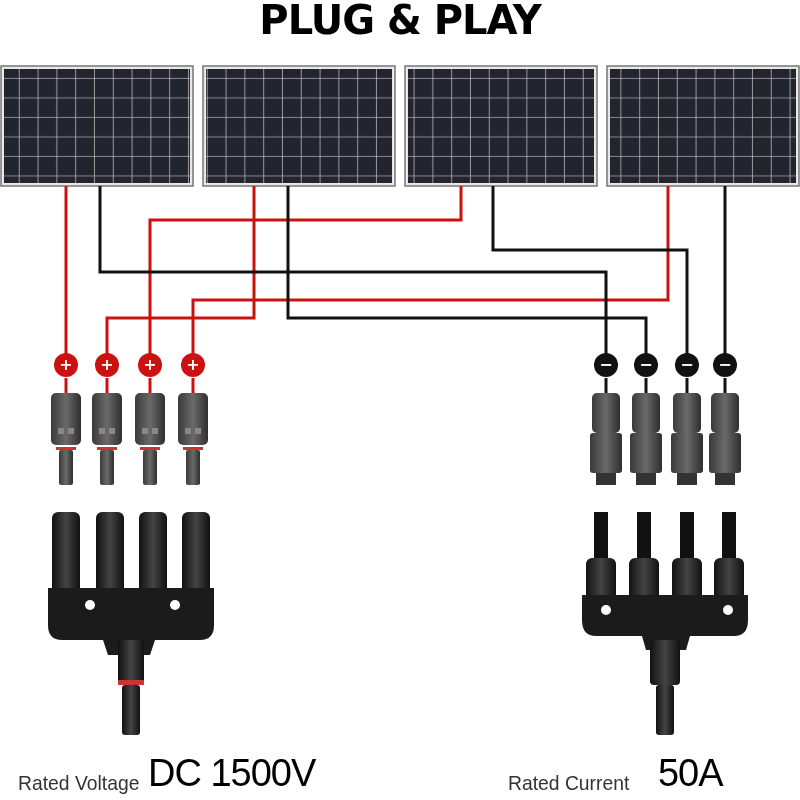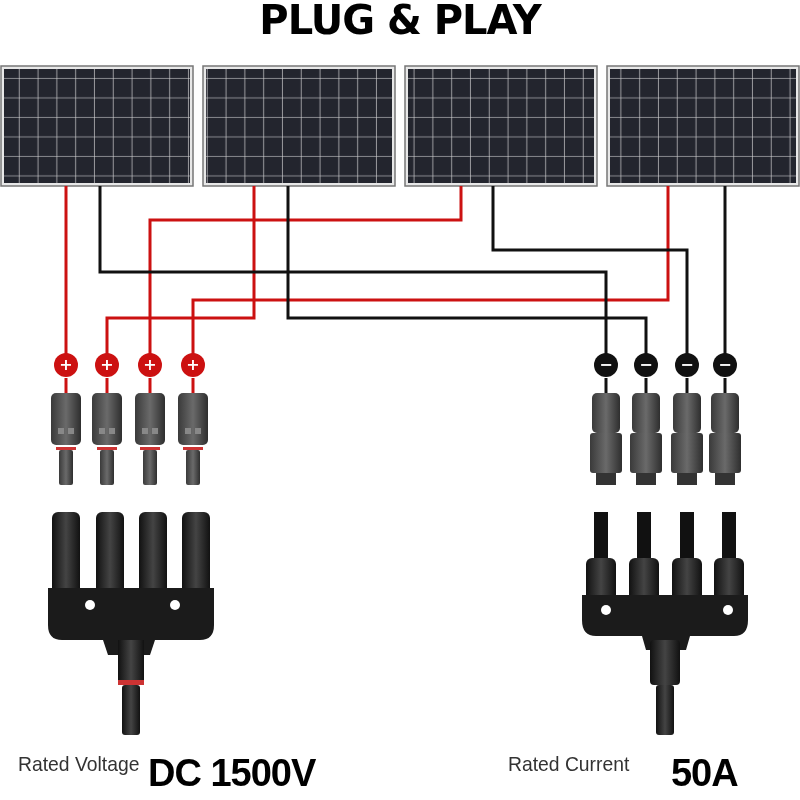--- a/index.html
+++ b/index.html
@@ -1,23 +1,23 @@
 <!DOCTYPE html>
 <html><head>
 <meta charset="utf-8">
 <style>
   html,body{margin:0;padding:0;background:#fff;}
   body{width:800px;height:800px;position:relative;overflow:hidden;font-family:"Liberation Sans",sans-serif;}
   .title{position:absolute;left:0;top:0;width:800px;text-align:center;font-family:"DejaVu Sans",sans-serif;font-weight:bold;font-size:40px;letter-spacing:-1px;line-height:44px;top:-2px;color:#000;}
   svg{position:absolute;left:0;top:0;}
-  .spec{position:absolute;top:752px;display:flex;align-items:flex-start;white-space:nowrap;}
+  .spec{position:absolute;top:752px;display:flex;align-items:flex-end;white-space:nowrap;}
   .spec .lbl{font-size:21px;color:#333;transform:scaleX(0.92);transform-origin:left;}
-  .spec .val{font-size:38px;font-weight:bold;color:#000;letter-spacing:-1px;}
+  .spec .val{font-size:38px;font-weight:normal;color:#000;letter-spacing:-1px;}
   #spec-v{left:18px;} #spec-v .val{margin-left:-2px;}
-  #spec-c{left:508px;} #spec-c .val{margin-left:31px;}
+  #spec-c{left:508px;} #spec-c .val{margin-left:18px;}
 </style>
 </head>
 <body>
 
 <div class="title">PLUG &amp; PLAY</div>
 
 <svg width="800" height="800" viewBox="0 0 800 800">
   <defs>
     <pattern id="cells" x="0" y="0" width="18.8" height="19.5" patternUnits="userSpaceOnUse">
       <rect width="18.8" height="19.5" fill="#2a2c36"></rect>

